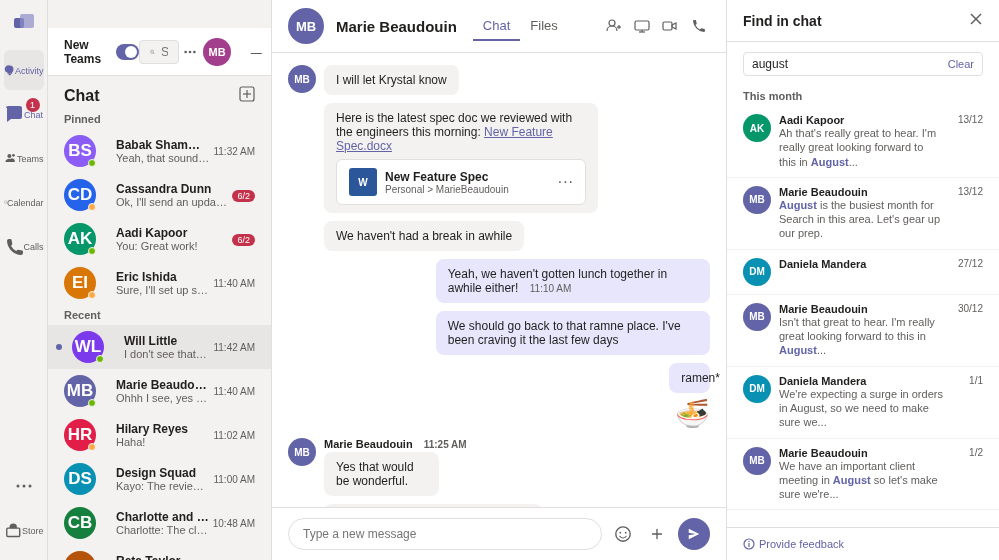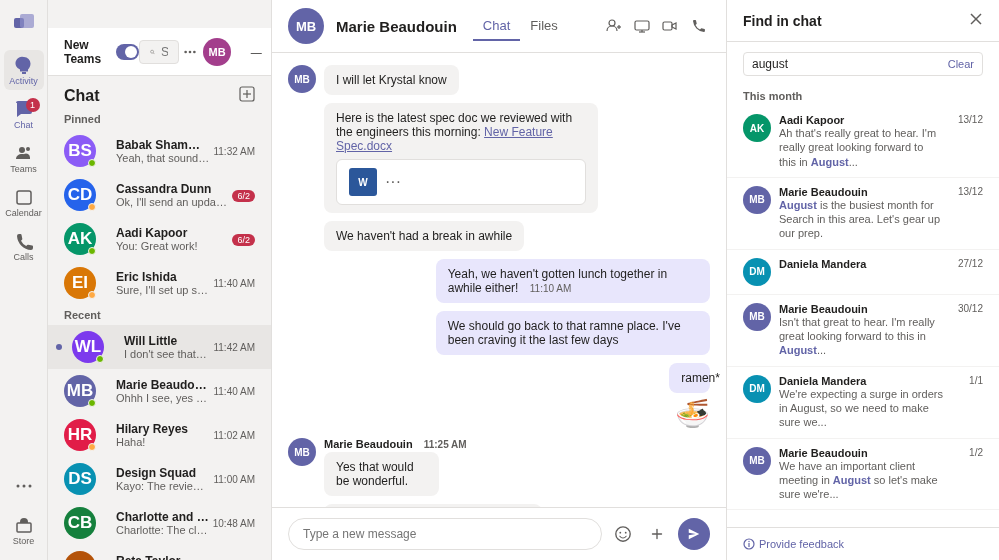--- a/index.html
+++ b/index.html
@@ -15,21 +15,21 @@
       padding: 8px 0;
       border-right: 1px solid #e1dfdd;
     }
     .rail-logo {
       width: 32px; height: 32px;
       margin-bottom: 8px;
       display: flex; align-items: center; justify-content: center;
     }
     .rail-item {
       width: 40px; height: 40px;
-      display: flex; flex-direction: column; align-items: center; justify-content: center;
+      display: flex; flex-direction: row; align-items: center; justify-content: center;
       border-radius: 6px;
       margin: 2px 0;
       cursor: pointer;
       position: relative;
       font-size: 10px;
       color: #605e5c;
     }
     .rail-item.active { background: #e8e6e4; color: #6264a7; }
     .rail-item .badge {
       position: absolute;
@@ -487,20 +487,24 @@
       <div class="msg-avatar" style="background:#6264a7;">MB</div>
       <div class="msg-bubble">I will let Krystal know</div>
     </div>
 
     <div class="msg-row">
       <div class="msg-avatar" style="background:#6264a7;visibility:hidden;">MB</div>
       <div class="msg-bubble">
         Here is the latest spec doc we reviewed with the engineers this morning: <span class="hyperlink">New Feature Spec.docx</span>
         <div class="msg-file-card">
           <div class="file-icon">W</div>
+          <div class="file-info">
+            <div class="file-name">New Feature Spec</div>
+            <div class="file-path">Personal &gt; MarieBeaudouin</div>
+          </div>
           <span class="file-more">···</span>
         </div>
       </div>
     </div>
 
     <div class="msg-row">
       <div class="msg-avatar" style="background:#6264a7;visibility:hidden;">MB</div>
       <div class="msg-bubble">We haven't had a break in awhile</div>
     </div>
 

